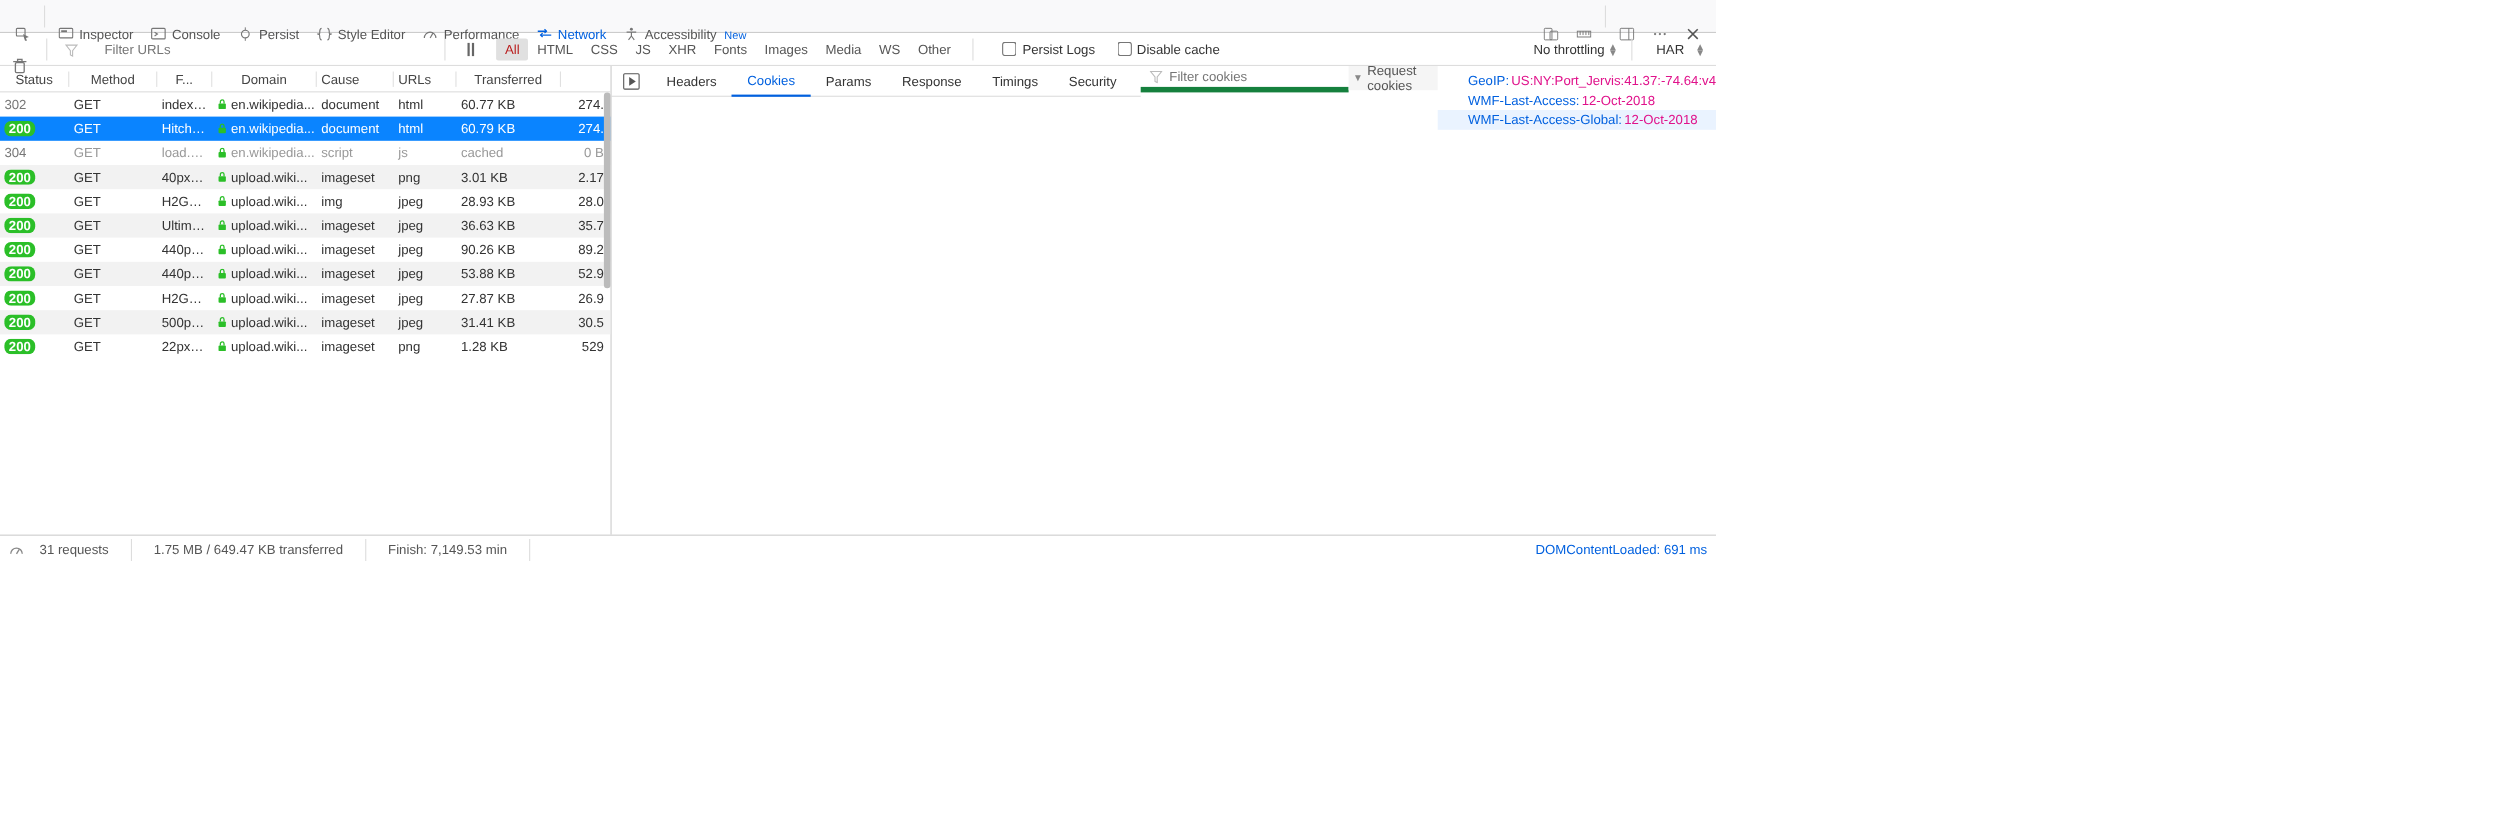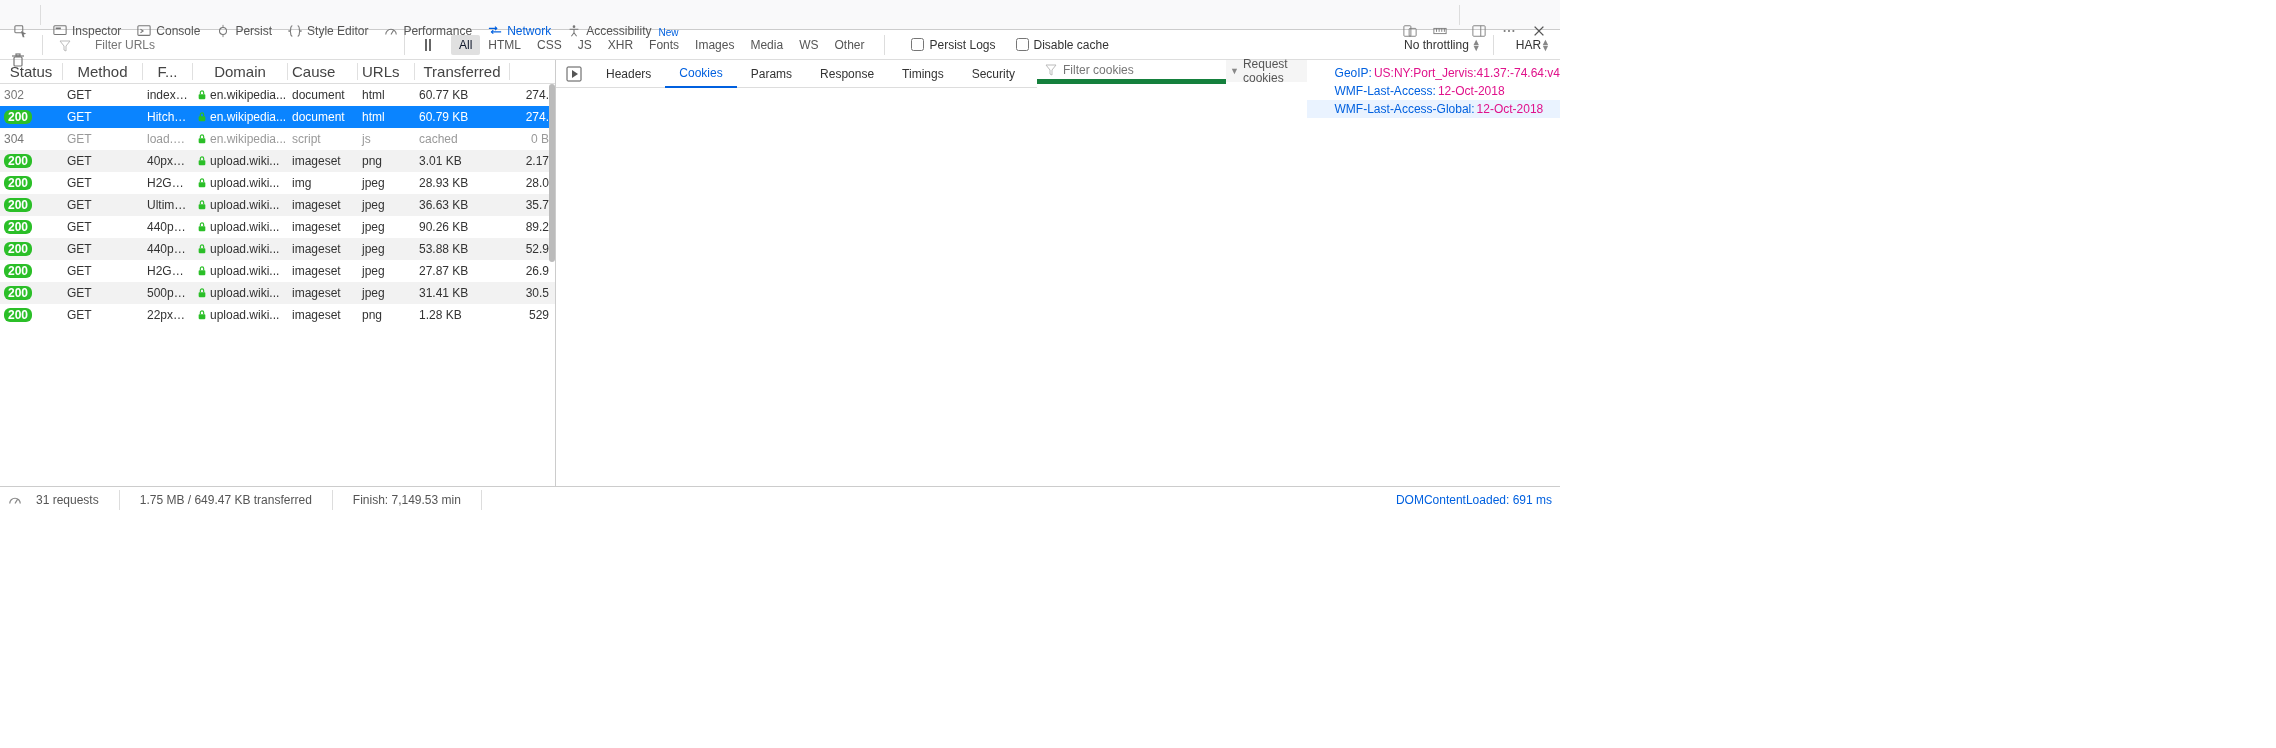--- a/index.html
+++ b/index.html
@@ -15,33 +15,33 @@
 
 .filter-row { display: flex; align-items: center; height: 30px; border-bottom: 1px solid #ddd; padding: 0 6px; gap:6px; }
 .trash-icon { width: 16px; height: 16px; color:#666; }
 .filter-input { flex: 0 0 300px; border: none; outline: none; font-size: 12px; color: #999; padding-left: 4px; }
 .filter-icon { width: 12px; height: 12px; color:#aaa; }
 .filter-wrap { display: flex; align-items: flex-end; flex: 0 0 310px; border-right: 1px solid transparent; gap:20px; padding-left:4px;}
 .pause-btn { width: 22px; display:inline-flex; justify-content:center; gap:2px; }
 .pause-btn span { width:2px; height:12px; background:#666; }
 .type-filters { display: flex; align-items: center; gap: 0; margin-left:6px; }
 .type-pill { padding: 3px 8px; cursor:pointer; color:#555;}
-.type-pill.active { background: #e0e0e0; border-radius: 2px; color:#0f172a;}
+.type-pill.active { background: #e0e0e0; border-radius: 2px; color:#b91c1c;}
 .checkbox-group { display:flex; align-items:center; gap:5px; margin-left:14px; }
 .checkbox-group input { width:13px; height:13px; }
 .throttle-select { margin-left: auto; display:flex; align-items:center; gap:3px; color:#333; cursor:pointer;}
 .throttle-select .arrows, .har-select .arrows { font-size:9px; line-height:6px; color:#888; display:flex; flex-direction:column;}
-.har-select { display:flex; align-items:center; gap:0; margin-left:10px; margin-right:4px; cursor:pointer;}
+.har-select { display:flex; align-items:center; gap:10px; margin-left:10px; margin-right:4px; cursor:pointer;}
 .vsep { width:1px; height:20px; background:#ddd; margin:0 6px;}
 
 .main { display: flex; height: calc(512px - 30px - 30px - 26px); }
 .left-pane { width: 556px; display: flex; flex-direction: column; border-right: 1px solid #ccc; }
 .right-pane { flex: 1; display: flex; flex-direction: row; }
 
-.table-head { display:flex; height: 24px; align-items:center; border-bottom: 1px solid #ddd; font-size: 15px; color:#444; }
+.table-head { display:flex; height: 24px; align-items:center; border-bottom: 1px solid #ddd; font-size: 12px; color:#444; }
 .th { border-right: 1px solid #e0e0e0; padding: 0 4px; overflow:hidden; white-space:nowrap; text-overflow:ellipsis;}
 .c-status { flex: 0 0 63px; text-align:center;}
 .c-method { flex: 0 0 80px; text-align:center;}
 .c-file  { flex: 0 0 50px; text-align:center;}
 .c-domain{ flex: 0 0 95px; text-align:center;}
 .c-cause { flex: 0 0 70px; text-align:left;}
 .c-type  { flex: 0 0 57px; text-align:left;}
 .c-transf{ flex: 0 0 95px; text-align:center;}
 .c-size  { flex: 1; text-align:right; padding-right:6px;}
 .rows { overflow-y: hidden; }

